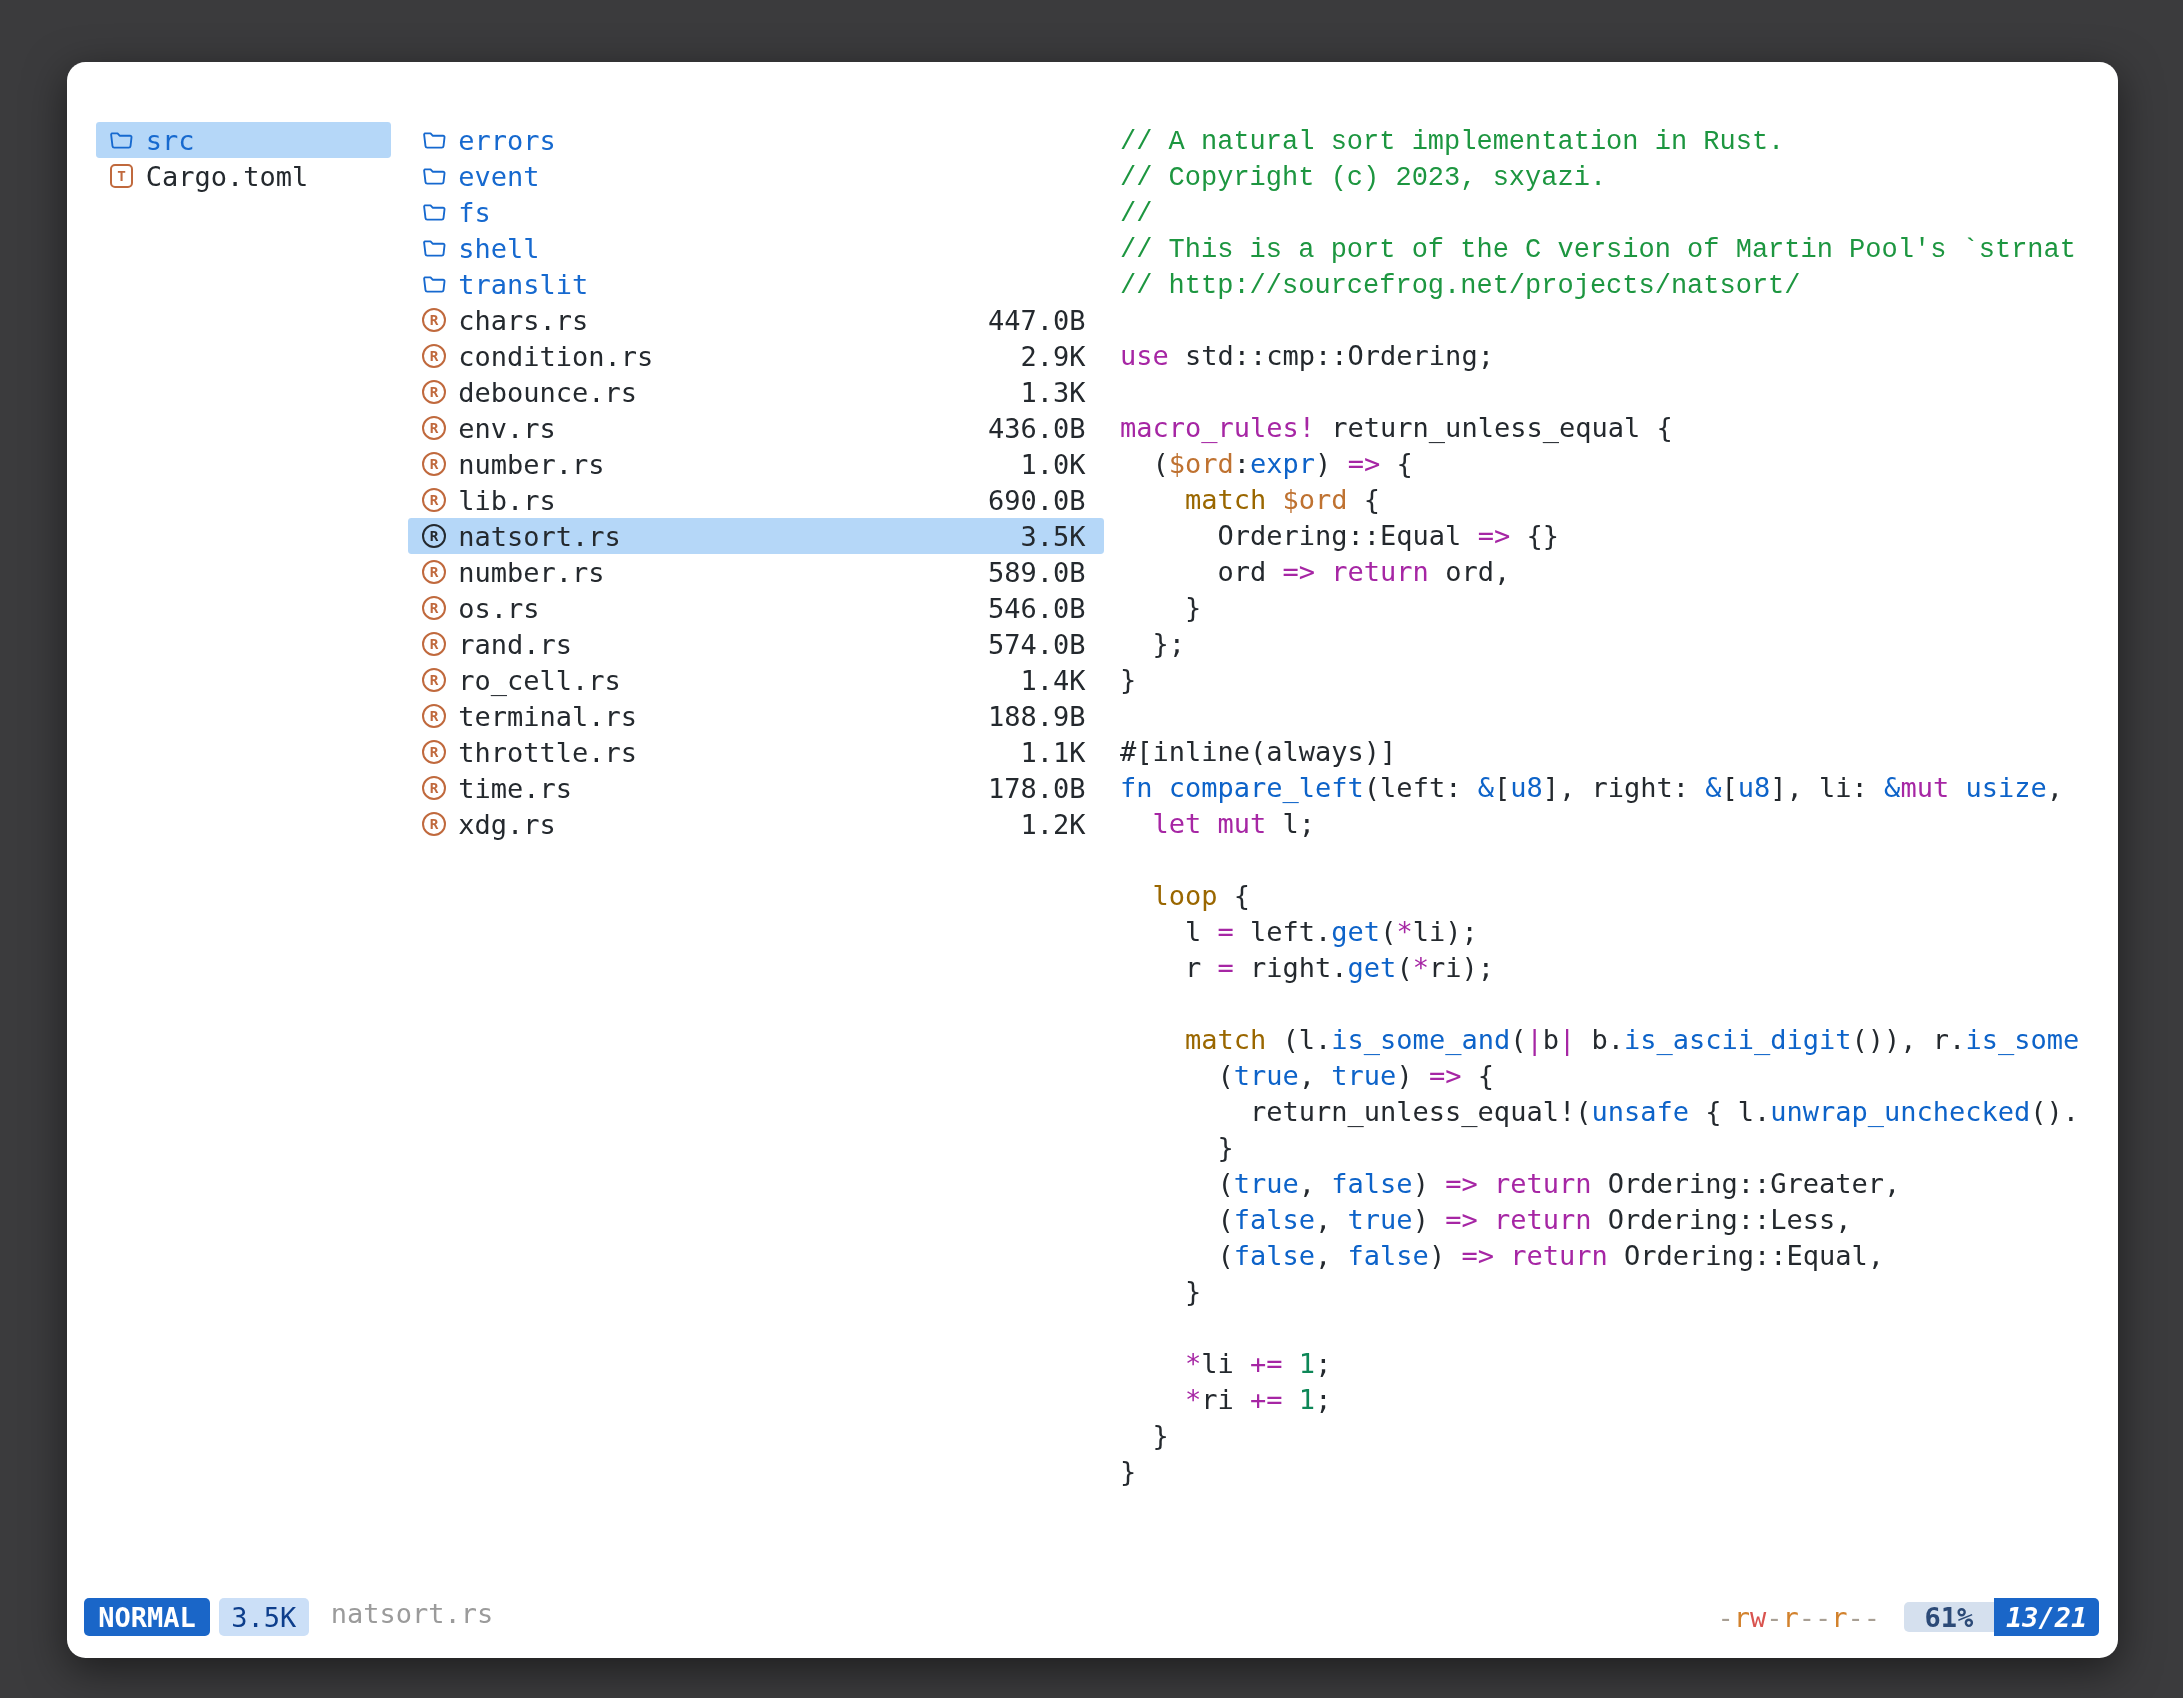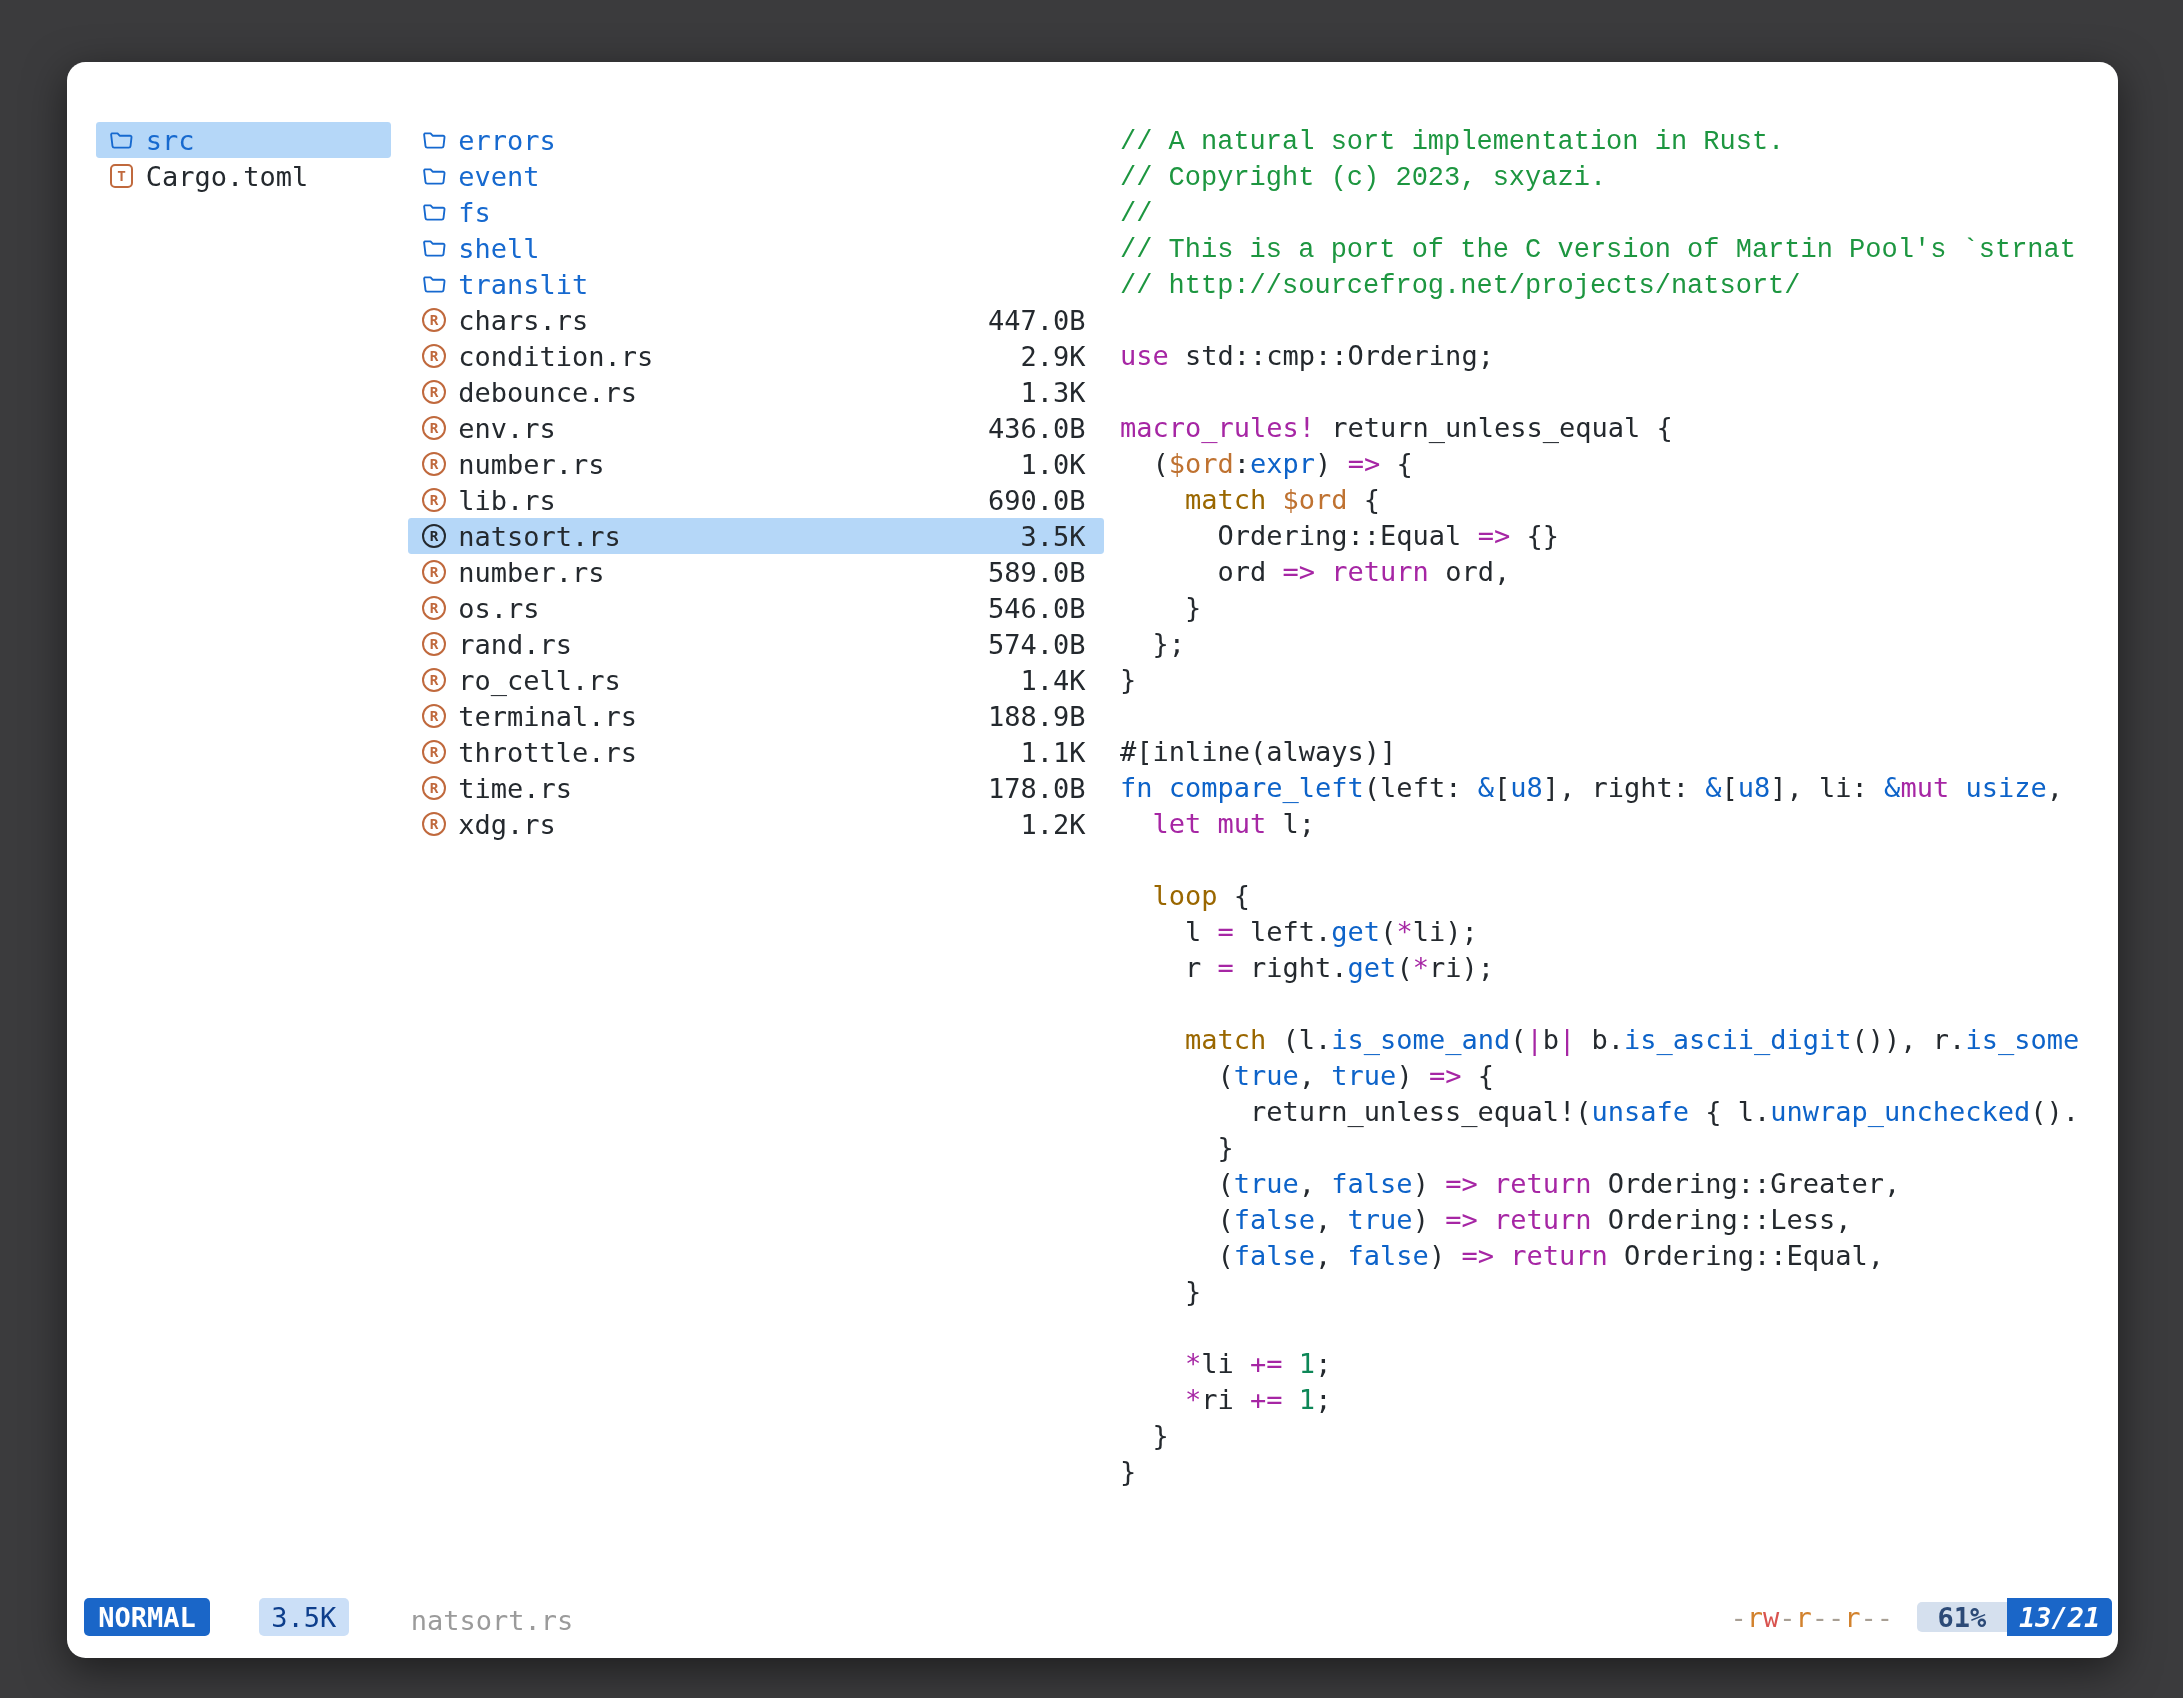--- a/index.html
+++ b/index.html
@@ -54,22 +54,22 @@
   }
   .tk-p { color:var(--text_dark,#24292e); }
   .tk-c { color:var(--code_comment_green,#1d9640);font-family:Liberation Mono, monospace; }
   .tk-k { color:var(--code_keyword_magenta,#a626a4); }
   .tk-b { color:var(--code_blue,#0d63c9); }
   .tk-v { color:var(--code_macrovar_orange,#bf7231); }
   .tk-t { color:var(--code_control_brown,#9a6700); }
   .tk-n { color:var(--code_number_green,#0e8757); }
 
   .statusbar {
-    position:absolute; left:17px; right:6px; bottom:22px; height:38px;
-    display:flex; align-items:flex-end; font-size:27px; white-space:nowrap;gap:40px;
+    position:absolute; left:17px; right:19px; bottom:22px; height:38px;
+    display:flex; align-items:flex-start; font-size:27px; white-space:nowrap;
   }
   .mode-badge {
     background:var(--accent_blue,#1a66c8); color:#fff; font-weight:bold;
     height:38px; padding:0 14.3px; display:inline-flex; align-items:center; border-radius:5px;
   }
   .size-chip {
     background:var(--chip_light_blue_bg,#cbdff7); color:var(--chip_light_blue_text,#0d3e8c);
     height:38px; padding:0 12.6px; display:inline-flex; align-items:center;
     margin-left:8.4px; border-radius:5px;
   }

